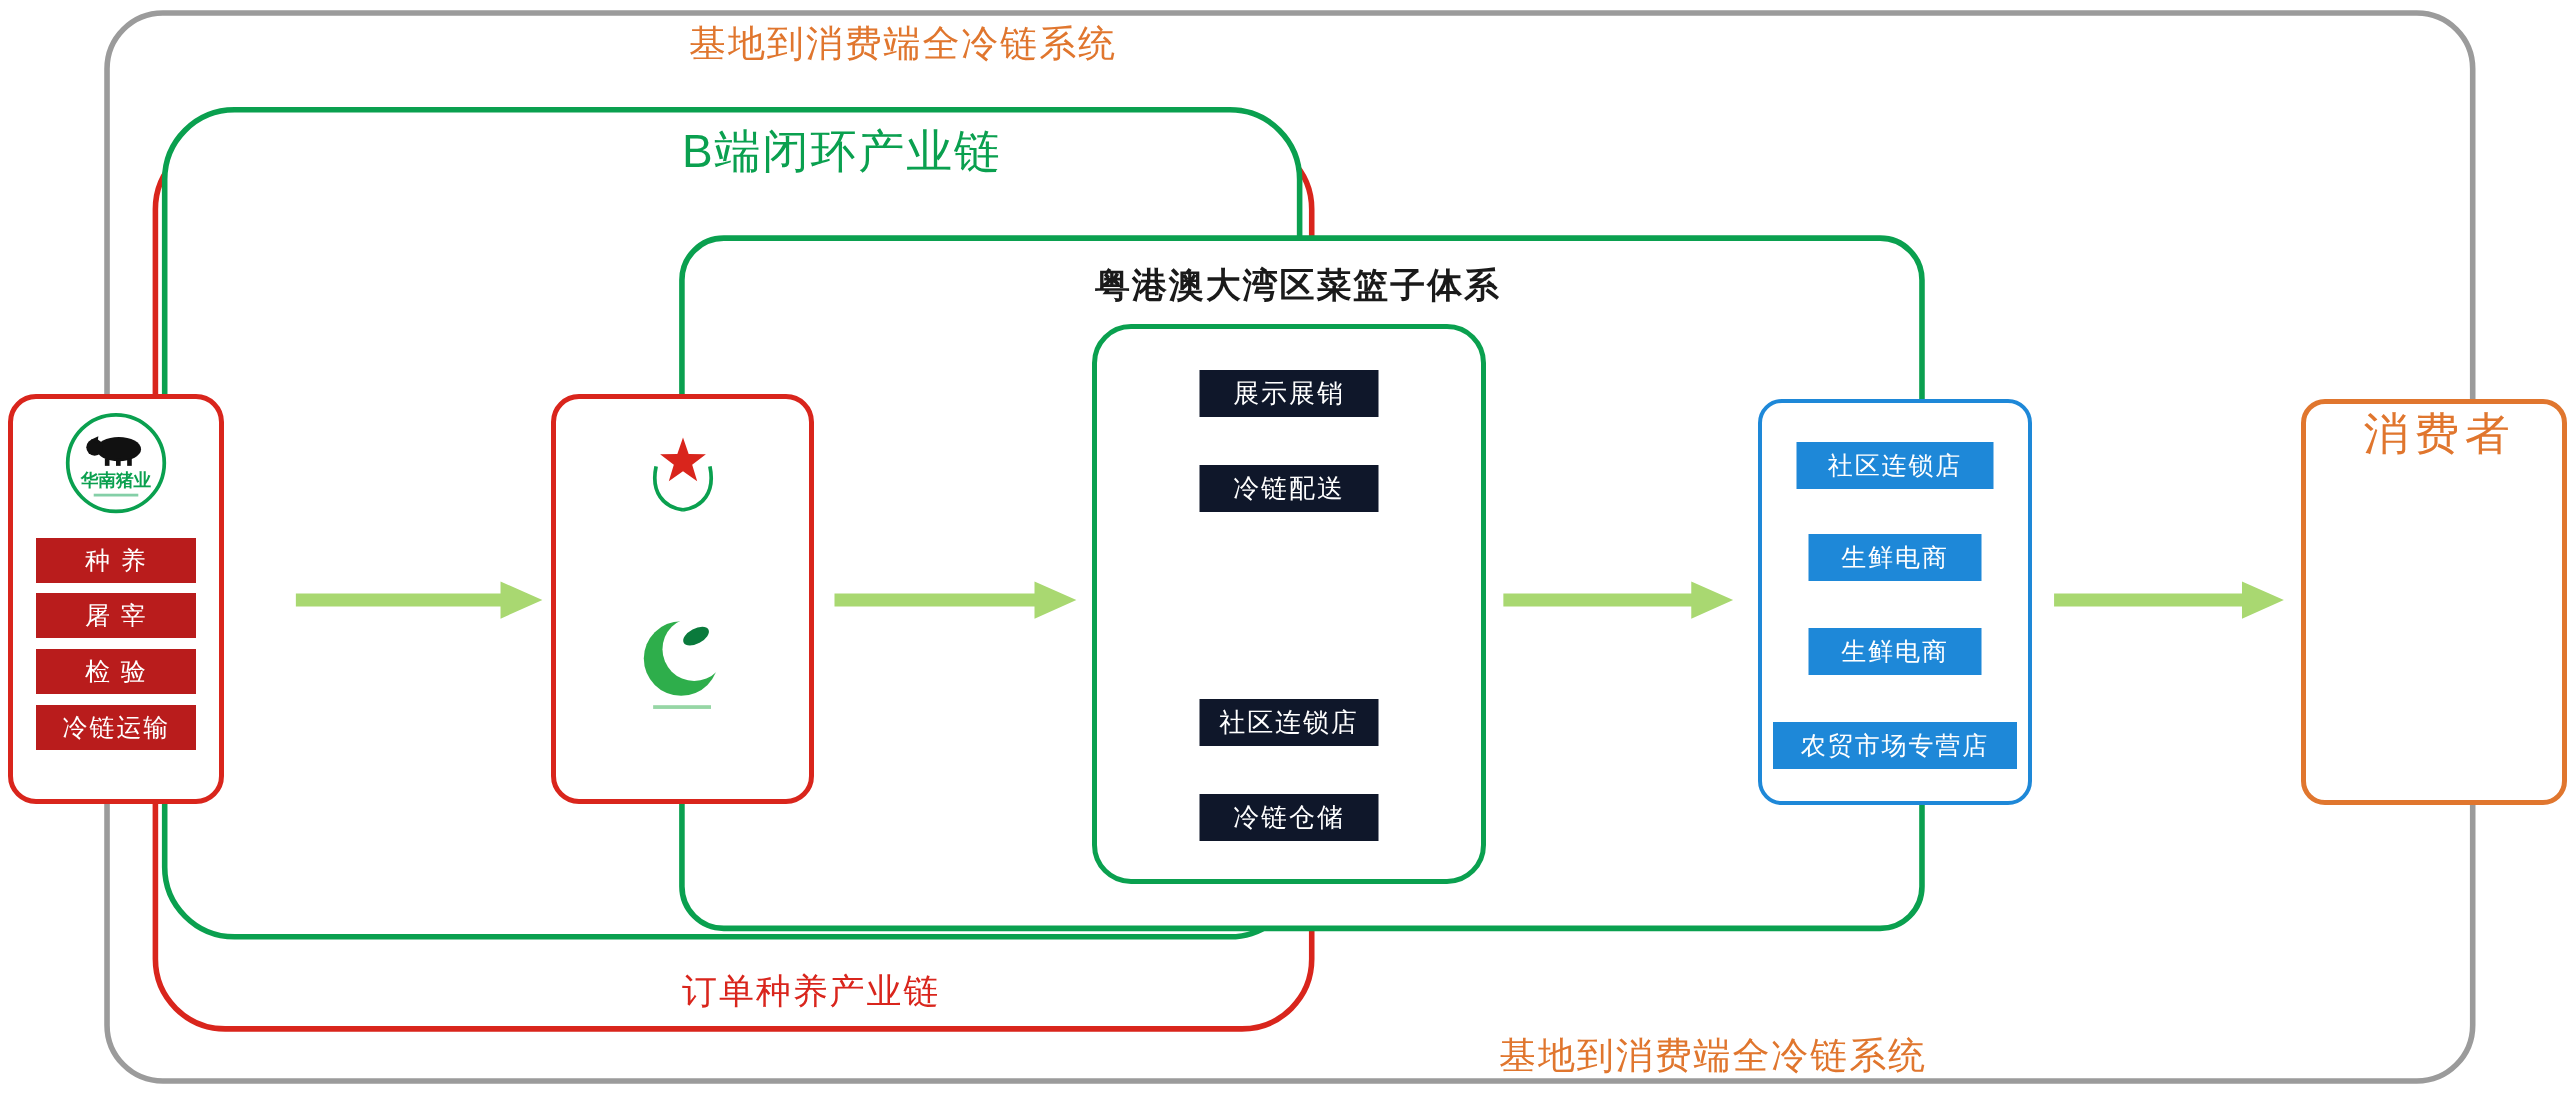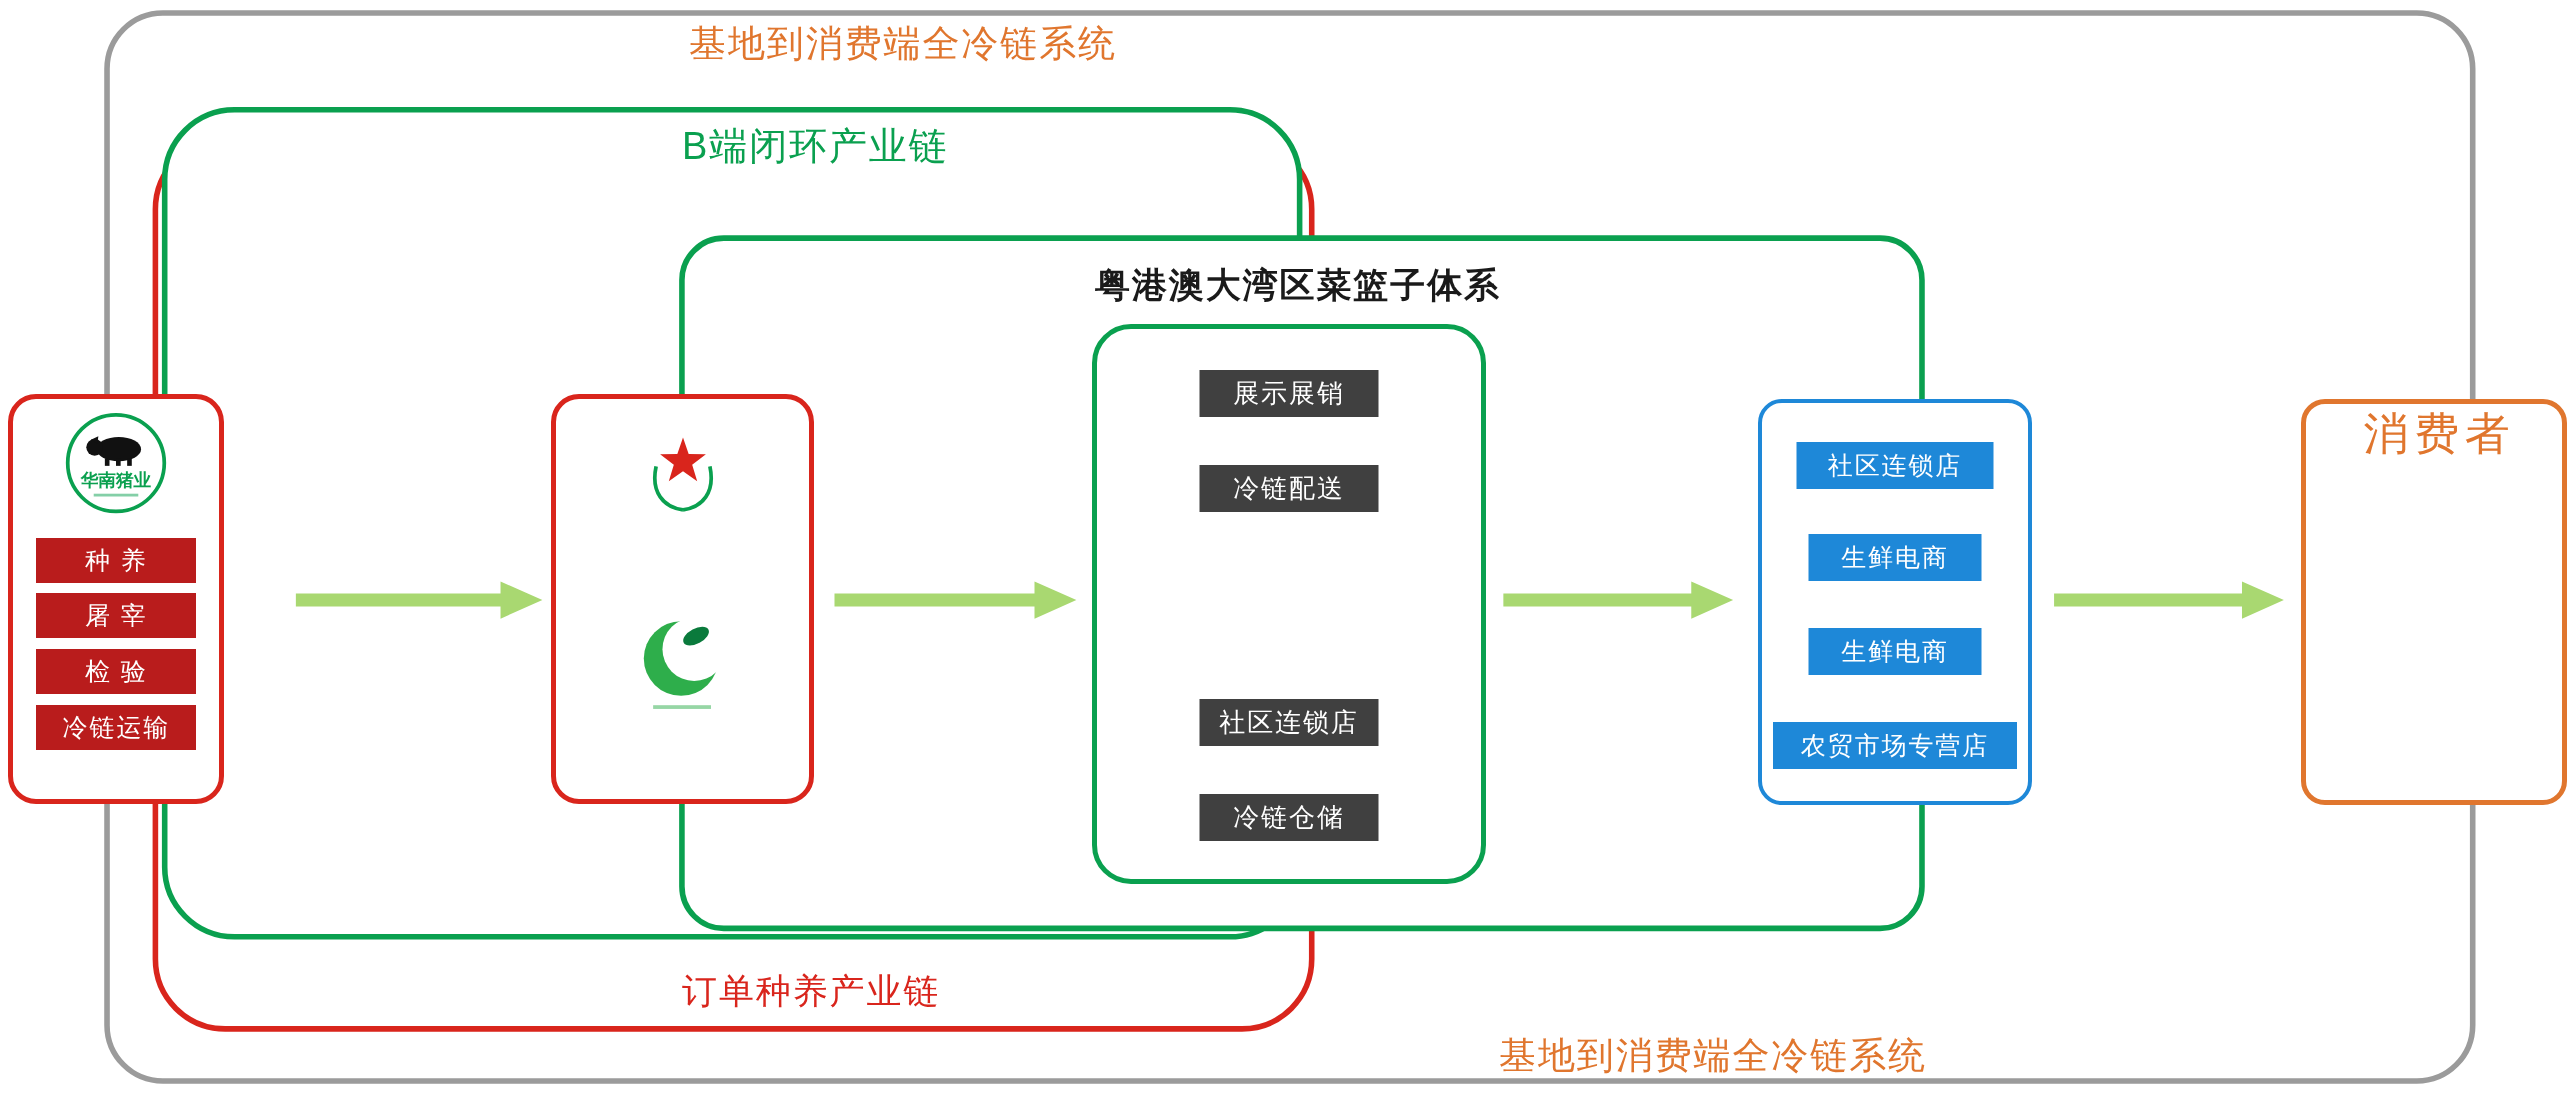--- a/index.html
+++ b/index.html
@@ -4,38 +4,38 @@
 <style>
   html,body{margin:0;padding:0;background:#fff;}
   .canvas{
     position:relative;width:2576px;height:1094px;background:#fff;
     font-family:"Liberation Sans","DejaVu Sans",sans-serif;overflow:hidden;
   }
   svg.bg{position:absolute;left:0;top:0;z-index:0;}
   .lbl{position:absolute;white-space:nowrap;z-index:3;letter-spacing:1.9px;text-align:center;}
   #top-label{left:903px;top:18.6px;transform:translateX(-50%);font-size:37px;color:#e0762e;}
   #bottom-label{left:1713px;top:1031px;transform:translateX(-50%);font-size:37px;color:#e0762e;}
-  #bside-label{left:682px;top:121px;font-size:38px;color:#0aa04f;}
+  #bside-label{left:682px;top:121px;font-size:46px;color:#0aa04f;}
   #order-label{left:682px;top:968px;font-size:35px;color:#d9251c;}
   #basket-title{left:1298px;top:262px;transform:translateX(-50%);font-size:35px;font-weight:bold;color:#1a1a1a;}
   .box{position:absolute;background:#fff;box-sizing:border-box;z-index:2;}
   #producer-box{left:8.4px;top:394px;width:216px;height:410px;border:5.6px solid #d9251c;border-radius:28px;}
   #certs-box{left:551px;top:394px;width:263px;height:410px;border:5.6px solid #d9251c;border-radius:28px;}
   #basket-box{left:1092px;top:324px;width:394px;height:560px;border:5.6px solid #0aa04f;border-radius:39px;}
   #retail-box{left:1758px;top:399px;width:274px;height:406px;border:4.7px solid #1e88d8;border-radius:24px;}
   #consumer-box{left:2301px;top:399px;width:266px;height:406px;border:5.6px solid #e0762e;border-radius:24px;
     display:flex;justify-content:center;padding-left:11px;}
   #consumer-box .consumer-text{color:#e0762e;font-size:45px;letter-spacing:5.6px;}
   .node{
     position:absolute;left:50%;transform:translateX(-50%);
     color:#fff;display:flex;align-items:center;justify-content:center;
     white-space:nowrap;text-align:center;z-index:2;letter-spacing:1.9px;
   }
   .red-node{background:#b91c1c;width:160px;height:45px;font-size:25px;}
-  .green-node{background:#404040;width:179px;height:47px;font-size:26px;}
+  .green-node{background:#0f172a;width:179px;height:47px;font-size:26px;}
   .green-node.big{width:311px;height:89px;font-size:28px;}
   .blue-node{background:#1e88d8;height:47px;font-size:25px;}
   .logo{display:block;margin:0 auto;}
 </style>
 </head>
 <body>
 
 <div class="canvas">
 
   <svg class="bg" width="2576" height="1094" viewBox="0 0 2769 1176">

